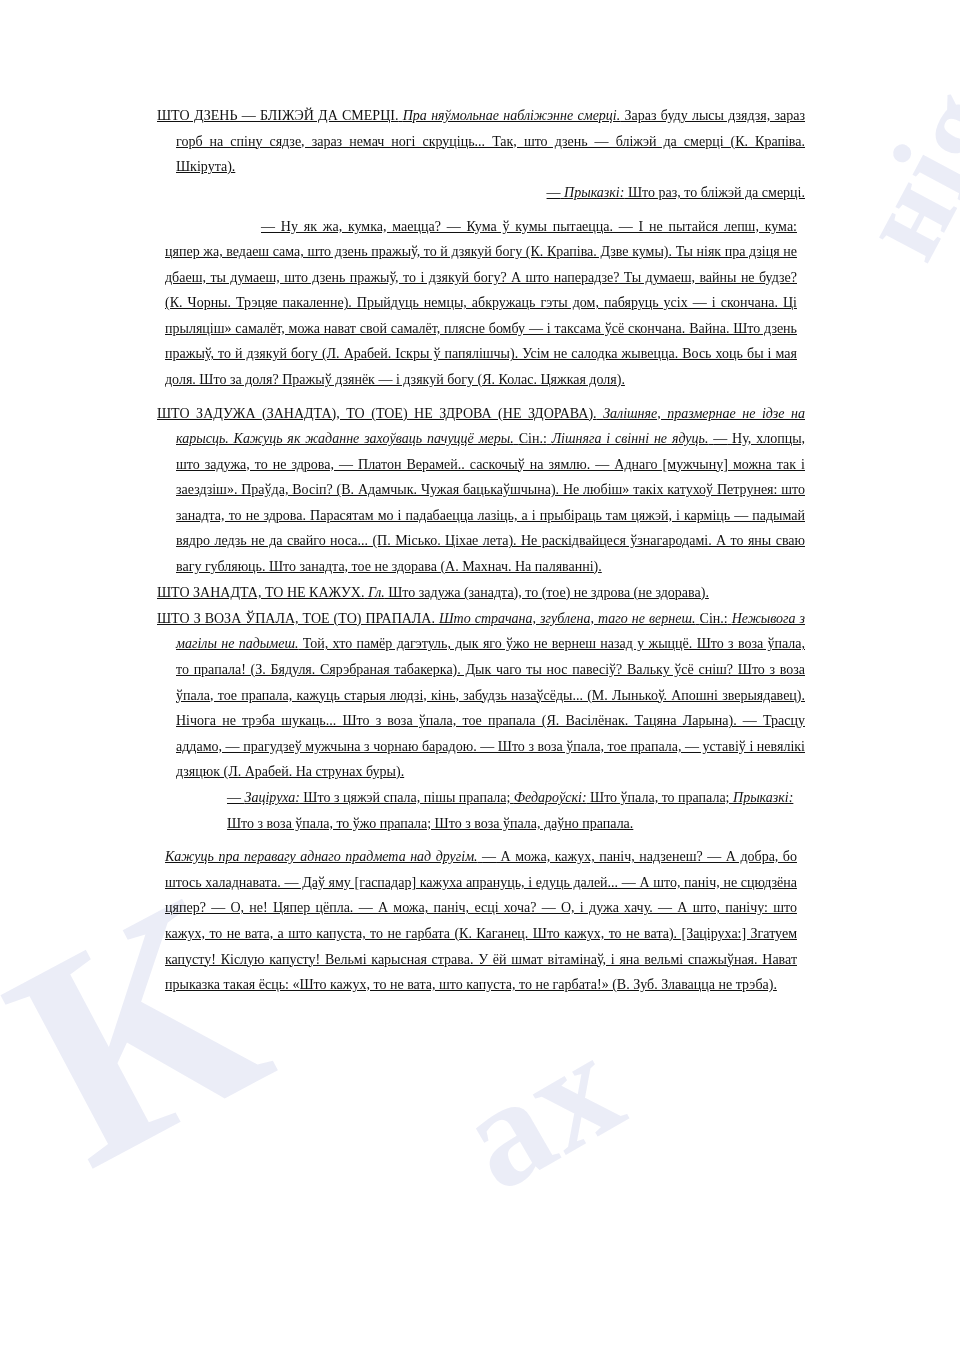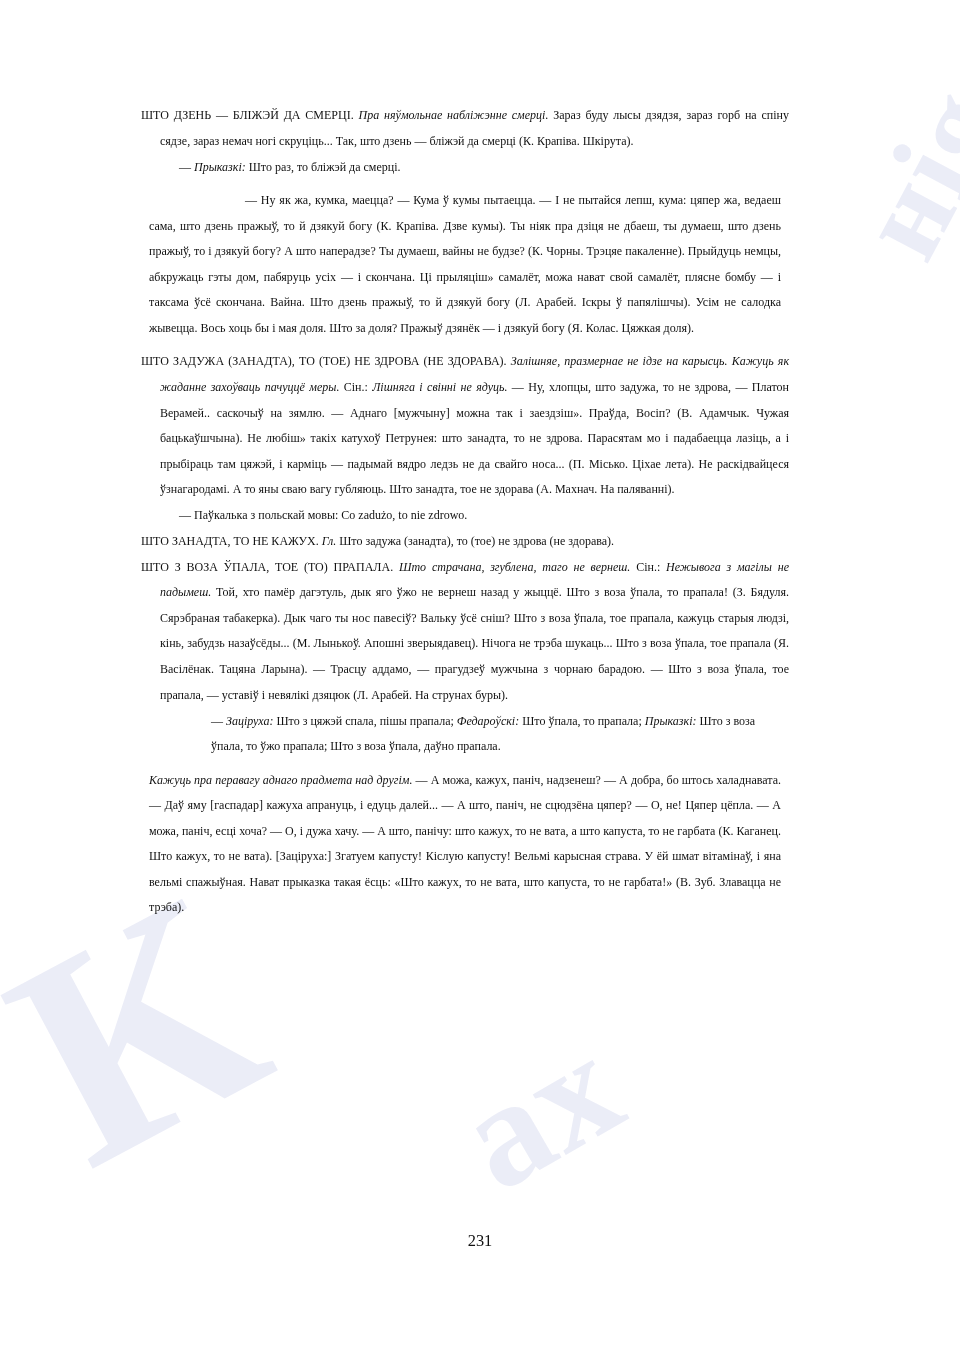--- a/index.html
+++ b/index.html
@@ -57,28 +57,29 @@
   }
 
   
   #page {
     position: absolute;
     inset: 0;
     z-index: 1;
   }
   #text-block {
     position: absolute;
-    left: 141px;
+    left: 157px;
     top: 103px;
     width: 648px;
-    font-size: 12px;
+    font-size: 14px;
     line-height: 25.55px;
     text-align: justify;
     text-justify: inter-word;
     hyphens: manual;
+    text-decoration: underline;
   }
   .entry {
     margin: 0 0 0.5px 0;
     text-indent: 0;
     padding-left: 19px;
   }
   
   p.entry {
     text-indent: -19px;
     margin-left: 19px;
@@ -89,21 +90,21 @@
     margin-left: 0;
   }
   p.note {
     margin: 8px;
     text-indent: 0;
     text-align: justify;
   }
   p.note-1 {   
     margin: 0 0 0 38px;
     text-indent: 0;
-    text-align: left;
+    text-align: right;
   }
   p.note-2 {   
     margin: 0 0 0 70px;
     text-indent: 0;
     text-align: left;
   }
   p.note-wrap {
     margin: 8px;
     text-indent: 96px;
     text-align: justify;
@@ -140,25 +141,23 @@
 <div id="page">
 
   <div id="text-block">
 
     <p class="entry"><span class="hw">ШТО ДЗЕНЬ — БЛІЖЭЙ ДА СМЕРЦІ.</span> <span class="it">Пра няўмольнае набліжэнне смерці.</span><span> Зараз буду лысы дзядзя, зараз горб на спіну сядзе, зараз немач ногі скруціць... Так, што дзень — бліжэй да смерці (К. Крапіва. Шкірута).</span></p>
     <p class="note note-1"><span class="dash">—</span> <span class="it">Прыказкі:</span><span> Што раз, то бліжэй да смерці.</span></p>
 
     <p class="note-wrap"><span class="dash">—</span><span> Ну як жа, кумка, маецца? — Кума ў кумы пытаецца. — І не пытайся лепш, кума: цяпер жа, ведаеш сама, што дзень пражыў, то й дзякуй богу (К. Крапіва. Дзве кумы). Ты ніяк пра дзіця не дбаеш, ты думаеш, што дзень пражыў, то і дзякуй богу? А што наперадзе? Ты думаеш, вайны не будзе? (К. Чорны. Трэцяе пакаленне). Прыйдуць немцы, абкружаць гэты дом, пабяруць усіх — і скончана. Ці прыляціш» самалёт, можа нават свой самалёт, плясне бомбу — і таксама ўсё скончана. Вайна. Што дзень пражыў, то й дзякуй богу (Л. Арабей. Іскры ў папялішчы). Усім не салодка жывецца. Вось хоць бы і мая доля. Што за доля? Пражыў дзянёк — і дзякуй богу (Я. Колас. Цяжкая доля).</span></p>
 
     <p class="entry"><span class="hw">ШТО ЗАДУЖА (ЗАНАДТА), ТО (ТОЕ) НЕ ЗДРОВА (НЕ ЗДОРАВА).</span> <span class="it">Залішняе, празмернае не ідзе на карысць. Кажуць як жаданне захоўваць пачуццё меры.</span> <span>Сін.:</span> <span class="it">Лішняга і свінні не ядуць.</span> <span class="dash">—</span><span> Ну, хлопцы, што задужа, то не здрова, — Платон Верамей.. саскочыў на зямлю. — Аднаго [мужчыну] можна так і заездзіш». Праўда, Восіп? (В. Адамчык. Чужая бацькаўшчына). Не любіш» такіх катухоў Петрунея: што занадта, то не здрова. Парасятам мо і падабаецца лазіць, а і прыбіраць там цяжэй, і карміць — падымай вядро ледзь не да свайго носа... (П. Місько. Ціхае лета). Не раскідвайцеся ўзнагародамі. А то яны сваю вагу губляюць. Што занадта, тое не здорава (А. Махнач. На паляванні).</span></p>
-    <p class="note note-1"><span class="dash">—</span> <span>Паўкалька з польскай мовы: Co zadużo, to nie zdrowo.</span></p>
 
     <p class="entry"><span class="hw">ШТО ЗАНАДТА, ТО НЕ КАЖУХ.</span> <span class="it">Гл.</span><span> Што задужа (занадта), то (тое) не здрова (не здорава).</span></p>
 
     <p class="entry"><span class="hw">ШТО З ВОЗА ЎПАЛА, ТОЕ (ТО) ПРАПАЛА.</span> <span class="it">Што страчана, згублена, таго не вернеш.</span> <span>Сін.:</span> <span class="it">Нежывога з магілы не падымеш.</span><span> Той, хто памёр дагэтуль, дык яго ўжо не вернеш назад у жыццё. Што з воза ўпала, то прапала! (З. Бядуля. Сярэбраная табакерка). Дык чаго ты нос павесіў? Вальку ўсё сніш? Што з воза ўпала, тое прапала, кажуць старыя людзі, кінь, забудзь назаўсёды... (М. Лынькоў. Апошні зверыядавец). Нічога не трэба шукаць... Што з воза ўпала, тое прапала (Я. Васілёнак. Тацяна Ларына). — Трасцу аддамо, — прагудзеў мужчына з чорнаю барадою. — Што з воза ўпала, тое прапала, — уставіў і невялікі дзяцюк (Л. Арабей. На струнах буры).</span></p>
     <p class="note note-2"><span class="dash">—</span> <span class="it">Заціруха:</span><span> Што з цяжэй спала, пішы прапала; </span><span class="it">Федароўскі:</span><span> Што ўпала, то прапала; </span><span class="it">Прыказкі:</span><span> Што з воза ўпала, то ўжо прапала; Што з воза ўпала, даўно прапала.</span></p>
 
     <p class="note"><span class="it">Кажуць пра перавагу аднаго прадмета над другім.</span> <span class="dash">—</span><span> А можа, кажух, паніч, надзенеш? — А добра, бо штось халаднавата. — Даў яму [гаспадар] кажуха апрануць, і едуць далей... — А што, паніч, не сцюдзёна цяпер? — О, не! Цяпер цёпла. — А можа, паніч, есці хоча? — О, і дужа хачу. — А што, панічу: што кажух, то не вата, а што капуста, то не гарбата (К. Каганец. Што кажух, то не вата). [Заціруха:] Згатуем капусту! Кіслую капусту! Вельмі карысная страва. У ёй шмат вітамінаў, і яна вельмі спажыўная. Нават прыказка такая ёсць: «Што кажух, то не вата, што капуста, то не гарбата!» (В. Зуб. Злавацца не трэба).</span></p>
 
   </div>
 
-  <div id="page-number">231</div>
 </div>
 
 </body></html>

